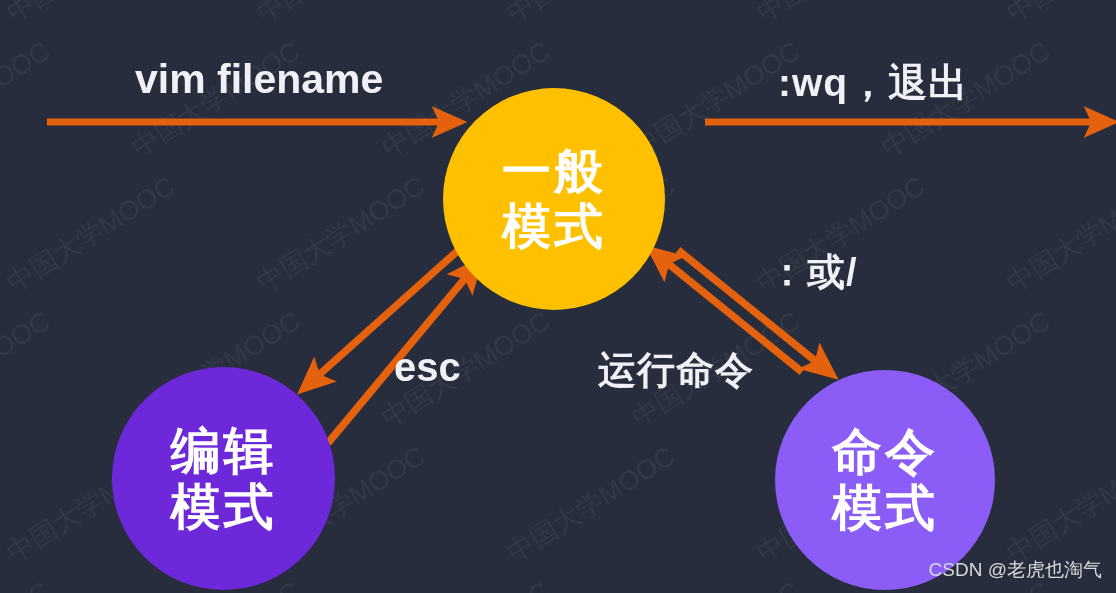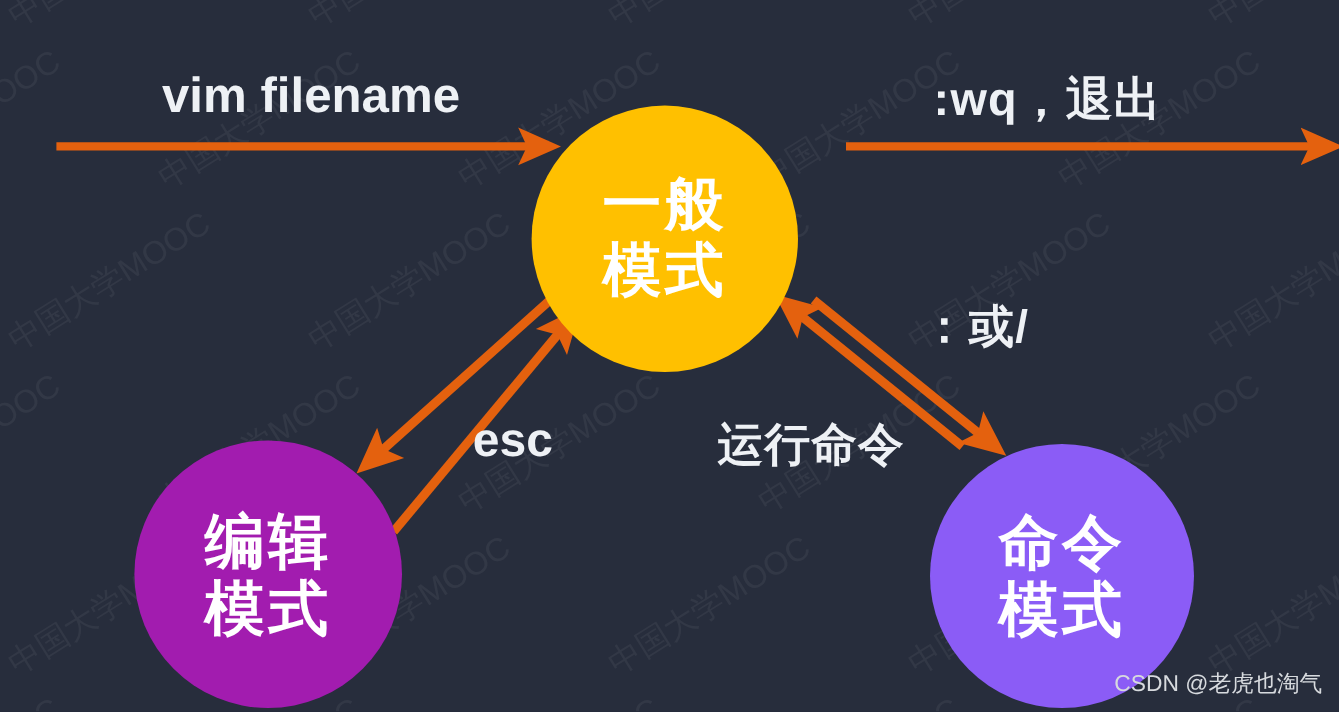--- a/index.html
+++ b/index.html
@@ -64,21 +64,21 @@
 
   #node-normal {
     left: 443px; top: 88px;
     width: 222px; height: 222px;
     background: #ffc000;
     font-size: 49px;
   }
   #node-insert {
     left: 112px; top: 367px;
     width: 223px; height: 223px;
-    background: #a21caf;
+    background: #6d28d9;
     font-size: 50px;
   }
   #node-command {
     left: 775px; top: 370px;
     width: 220px; height: 220px;
     background: #8b5cf6;
     font-size: 50px;
   }
 
   

